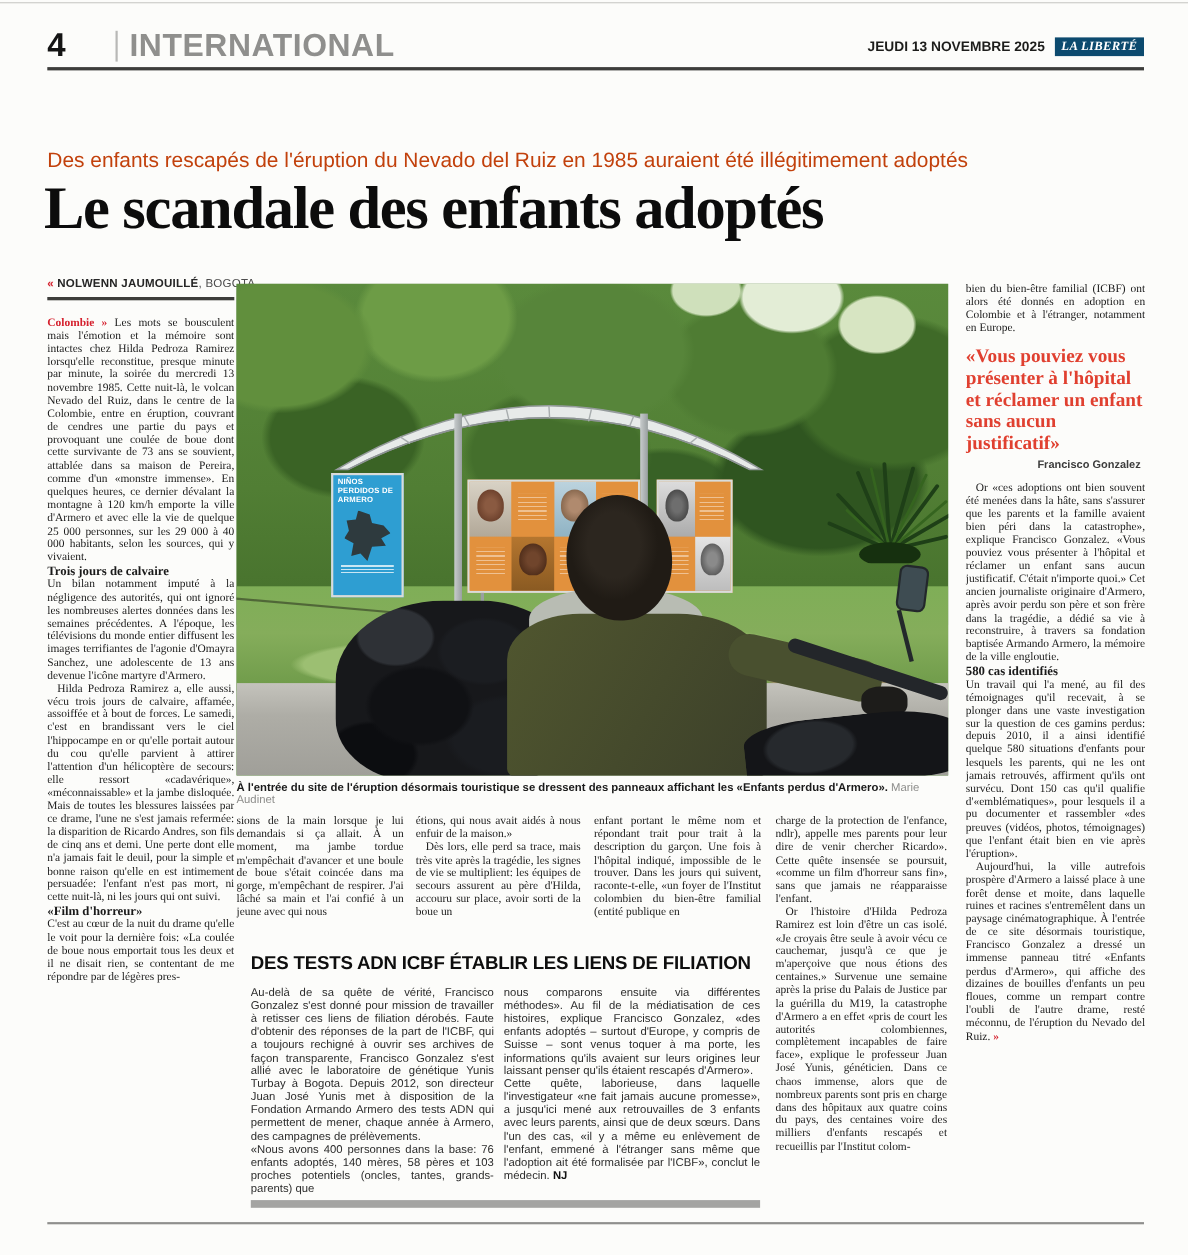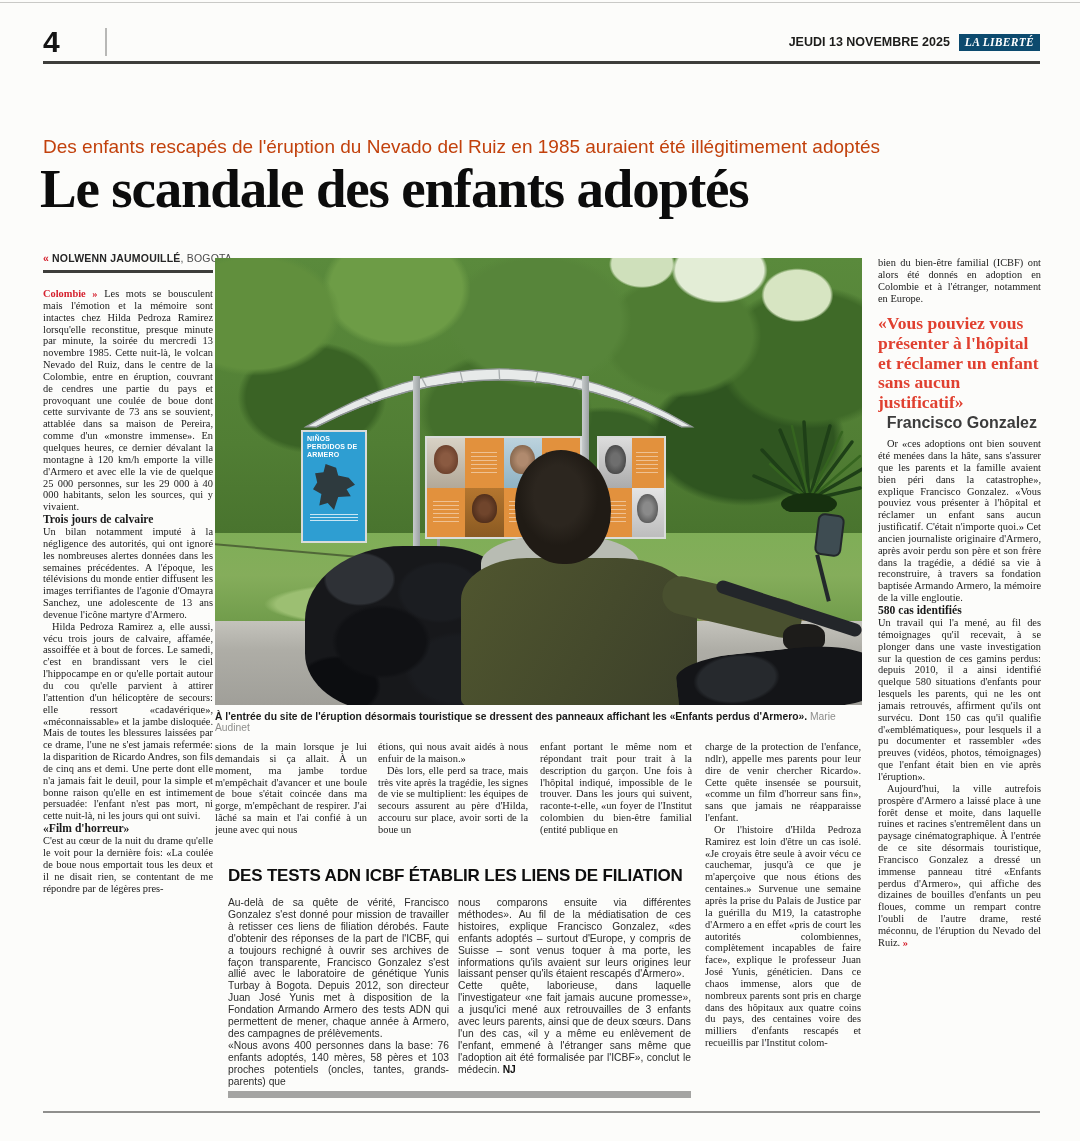--- a/index.html
+++ b/index.html
@@ -37,21 +37,21 @@
   .sh{font-weight:700;font-size:11.6px;line-height:13px;margin:7px 0 2px;text-align:left;}
   .leadin{color:#d5212e;font-weight:700;}
   .leftcol{position:absolute;left:43px;top:288px;width:170px;height:818px;overflow:hidden;}
   .colA{position:absolute;left:215px;top:741px;width:152px;height:120px;overflow:hidden;}
   .colB{position:absolute;left:378px;top:741px;width:150px;height:120px;overflow:hidden;}
   .colC{position:absolute;left:540px;top:741px;width:152px;height:120px;overflow:hidden;}
   .colD{position:absolute;left:705px;top:741px;width:156px;height:366px;overflow:hidden;}
   .rightcol{position:absolute;left:878px;top:257px;width:163px;height:850px;overflow:hidden;}
   .quote{color:#e04030;font-weight:700;font-size:17.5px;line-height:19.6px;text-align:left;
          margin:10px 0 5px;hyphens:none;}
-  .qattr{font-family:"Liberation Sans",sans-serif;font-weight:700;font-size:16px;color:#3c3c3c;
+  .qattr{font-family:"Liberation Sans",sans-serif;font-weight:700;font-size:10px;color:#3c3c3c;
          text-align:right;padding-right:4px;margin:0 0 9px;}
   .endmark{color:#d5212e;font-weight:700;}
 
   
   .photo{position:absolute;left:215px;top:258px;width:647px;height:447px;overflow:hidden;background:#517e34;}
   .ph-trees{position:absolute;left:0;top:0;width:647px;height:310px;
     background:
       radial-gradient(80px 55px at 78% 4%,  #e3edd6 0 55%, transparent 60%),
       radial-gradient(60px 45px at 90% 12%, #d7e5c2 0 55%, transparent 60%),
       radial-gradient(55px 40px at 66% 2%,  #cfe0bb 0 55%, transparent 60%),
@@ -153,20 +153,21 @@
 </head>
 <body>
 
 <div class="page" data-name="newspaper-page">
 
   <div class="topline" data-name="top-border-rule"></div>
 
   <div class="header" data-name="page-header">
     <span class="pageno" data-name="page-number">4</span>
     <span class="secbar" data-name="section-divider"></span>
+    <span class="section" data-name="section-title">INTERNATIONAL</span>
     <span class="hspacer" data-name="header-spacer"></span>
     <span class="date" data-name="issue-date">JEUDI 13 NOVEMBRE 2025</span>
     <span class="brand" data-name="newspaper-logo">LA LIBERTÉ</span>
   </div>
   <div class="headrule" data-name="header-rule"></div>
 
   <div class="kicker" data-name="kicker">Des enfants rescapés de l'éruption du Nevado del Ruiz en 1985 auraient été illégitimement adoptés</div>
   <h1 class="headline" data-name="headline" style="margin:0;">Le scandale des enfants adoptés</h1>
 
   <div class="byline" data-name="byline">

